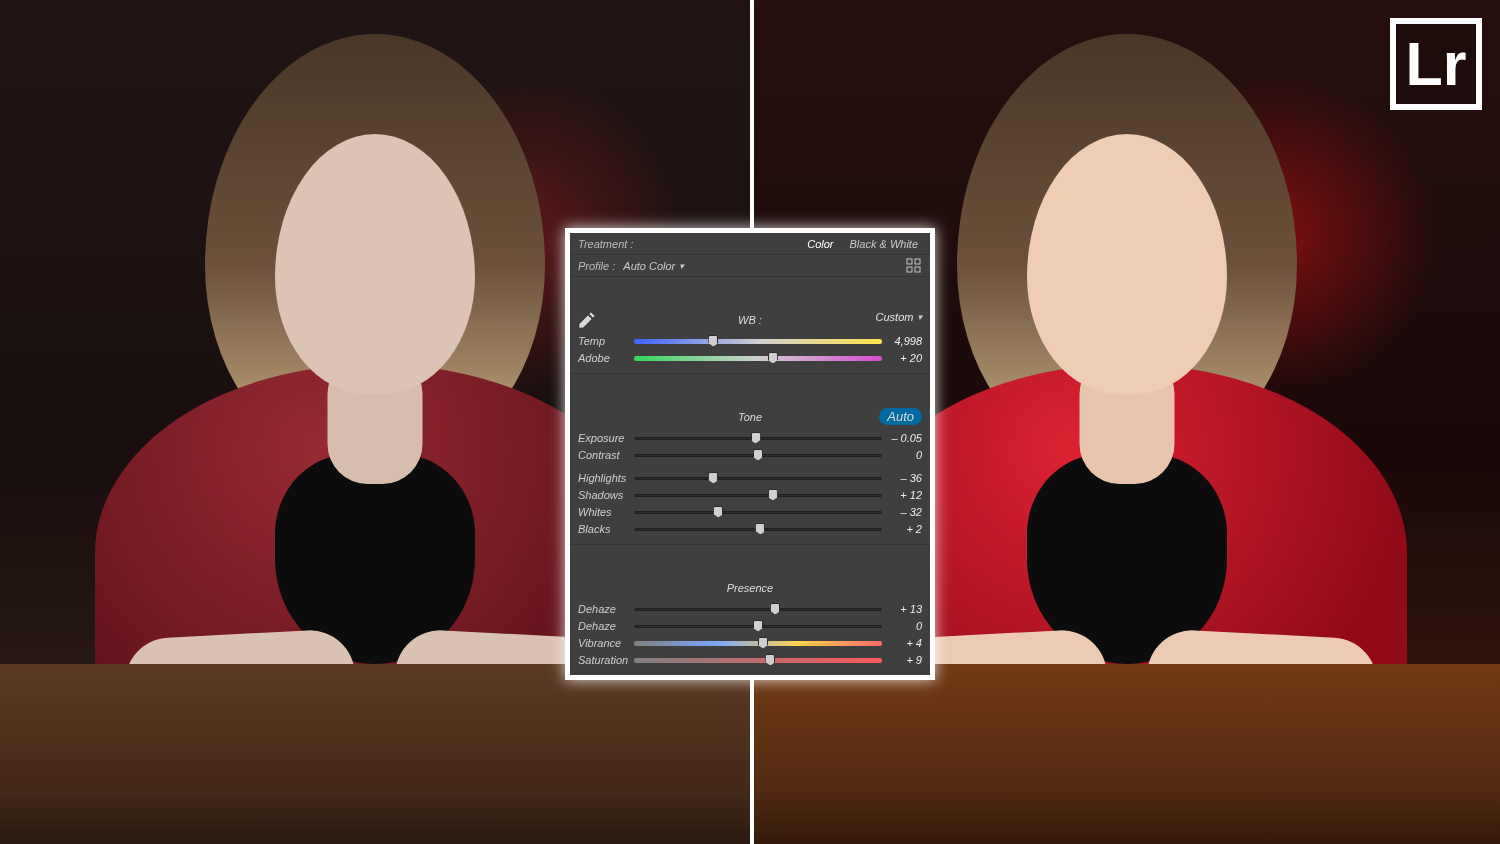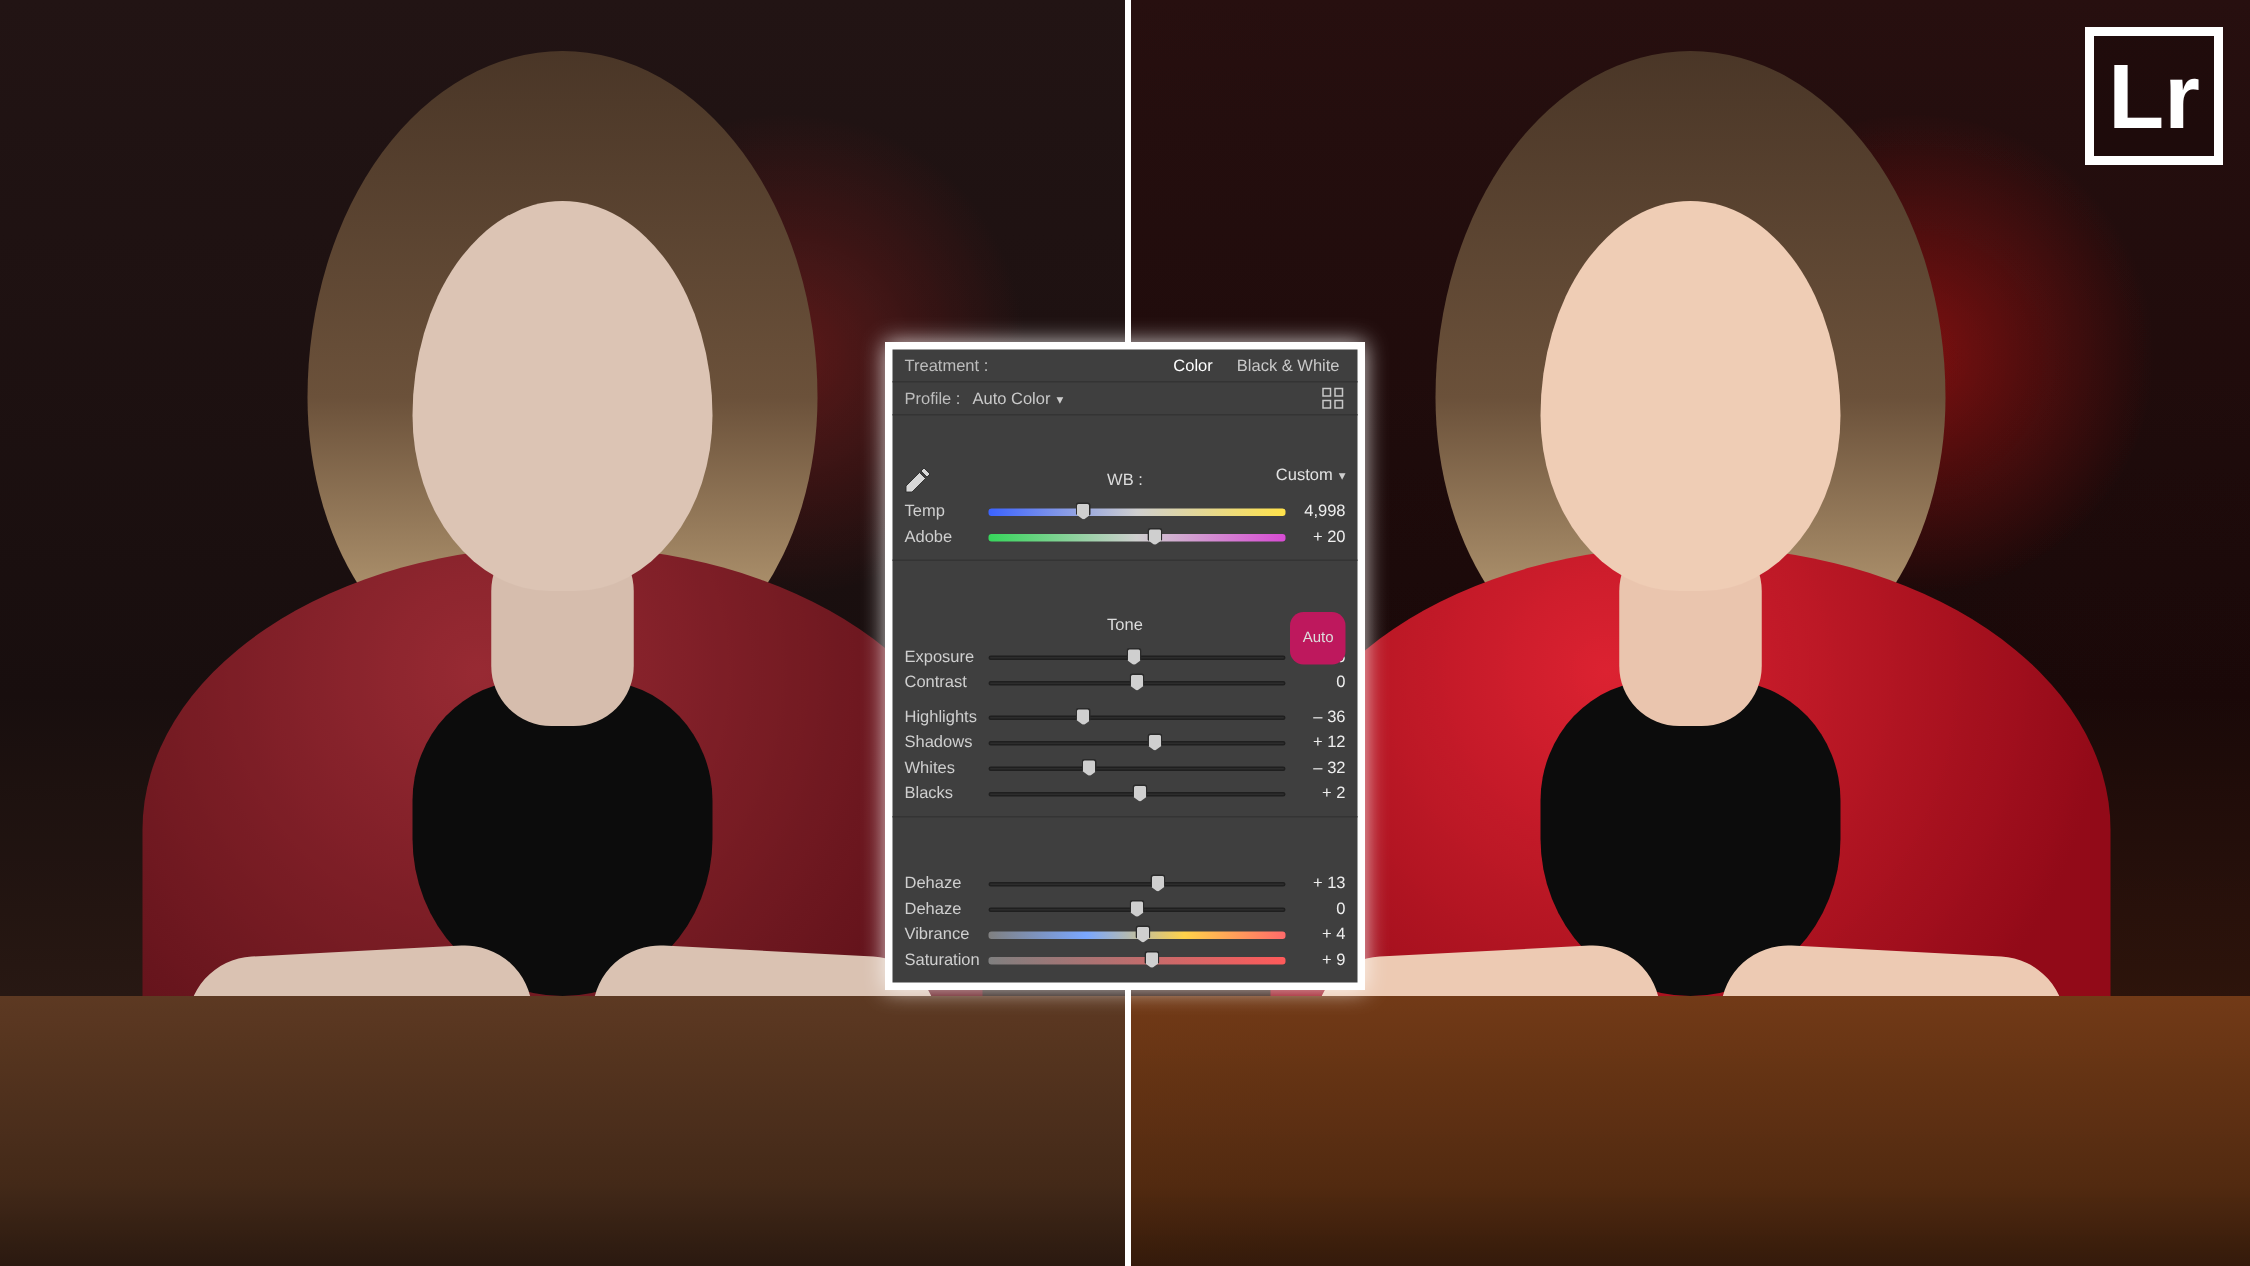--- a/index.html
+++ b/index.html
@@ -49,39 +49,39 @@
   .right .arm { filter: saturate(1.1) brightness(1.02); }
 
   
   .lr-badge { position:absolute; top:18px; right:18px; width:92px; height:92px;
     border:6px solid #fff; display:flex; align-items:center; justify-content:center;
     color:#fff; font-weight:700; font-size:61px; background:rgba(0,0,0,0.15); }
 
   
   .panel-wrap { position:absolute; left:50%; top:228px; transform:translateX(-50%);
     padding:5px; background:#fff; box-shadow:0 0 14px rgba(255,255,255,0.8); }
-  .panel { width:310px; background:#3f3f3f; color:#c9c9c9; font-size:11px; }
+  .panel { width:360px; background:#3f3f3f; color:#c9c9c9; font-size:11px;font-style:italic; }
   .row { display:flex; align-items:center; height:22px; padding:0 8px; border-bottom:1px solid #343434; }
   .label { color:#bdbdbd; }
   .spacer { flex:1; }
   .tab { padding:2px 4px; cursor:pointer; }
   .tab.active { color:#fff; }
   .tab + .tab { margin-left:8px; }
   .profile-chev { margin-left:4px; font-size:9px; color:#cfcfcf; cursor:pointer; }
   .grid-icon { width:16px; height:16px; cursor:pointer; }
   .grid-icon svg { display:block; }
 
   .section { padding:6px 8px 8px; border-bottom:1px solid #343434;margin-top:28px; }
   .section:last-child { border-bottom:none; }
   .section-head { display:flex; align-items:center; justify-content:center; position:relative; height:18px; margin-bottom:4px; }
   .section-title { color:#dcdcdc; font-size:11px; }
   .dropper { position:absolute; left:-2px; top:-2px; width:22px; height:22px; cursor:pointer; }
   .wb-drop { position:absolute; right:0; top:0; display:flex; align-items:center; color:#e2e2e2; font-size:11px; cursor:pointer; }
-  .auto-pill { position:absolute; right:0; top:0; background:#be185d; color:#ddd;
-    padding:12px 8px; border-radius:9px; font-size:10px; cursor:pointer; }
+  .auto-pill { position:absolute; right:0; top:0; background:#0369a1; color:#ddd;
+    padding:1px 8px; border-radius:9px; font-size:13px; cursor:pointer; }
 
   .slider-row { display:flex; align-items:center; height:15px; margin-top:2px; }
   .slider-row .sl-label { width:56px; text-align:left; color:#cfcfcf; padding-right:6px; }
   .slider-row .sl-val { width:40px; text-align:right; color:#eee; font-variant-numeric:tabular-nums; }
   .track-wrap { flex:1; position:relative; height:10px; }
   .track { position:absolute; left:0; right:0; top:4px; height:3px; border-radius:2px; }
   .track.plain { background:#2c2c2c; border:1px solid #1f1f1f; }
   .track.temp { background:linear-gradient(90deg,#3b63ff 0%, #cfcfcf 50%, #ffe24a 100%); height:5px; top:3px; }
   .track.tint { background:linear-gradient(90deg,#36d65b 0%, #cfcfcf 50%, #d84bd4 100%); height:5px; top:3px; }
   .track.vib  { background:linear-gradient(90deg,#808080 0%, #7aa7ff 33%, #ffd24a 66%, #ff6a6a 100%); height:5px; top:3px; }
@@ -238,20 +238,23 @@
         <span class="sl-label">Blacks</span>
         <span class="track-wrap">
             <span class="track plain"></span>
             <span class="thumb" style="left: 51%;"></span>
           </span>
         <span class="sl-val">+ 2</span>
       </div>
     </div>
 
     <div class="section">
+      <div class="section-head">
+        <span class="section-title">Presence</span>
+      </div>
       <div class="slider-row">
         <span class="sl-label">Dehaze</span>
         <span class="track-wrap">
             <span class="track plain"></span>
             <span class="thumb" style="left: 57%;"></span>
           </span>
         <span class="sl-val">+ 13</span>
       </div>
       <div class="slider-row">
         <span class="sl-label">Dehaze</span>

